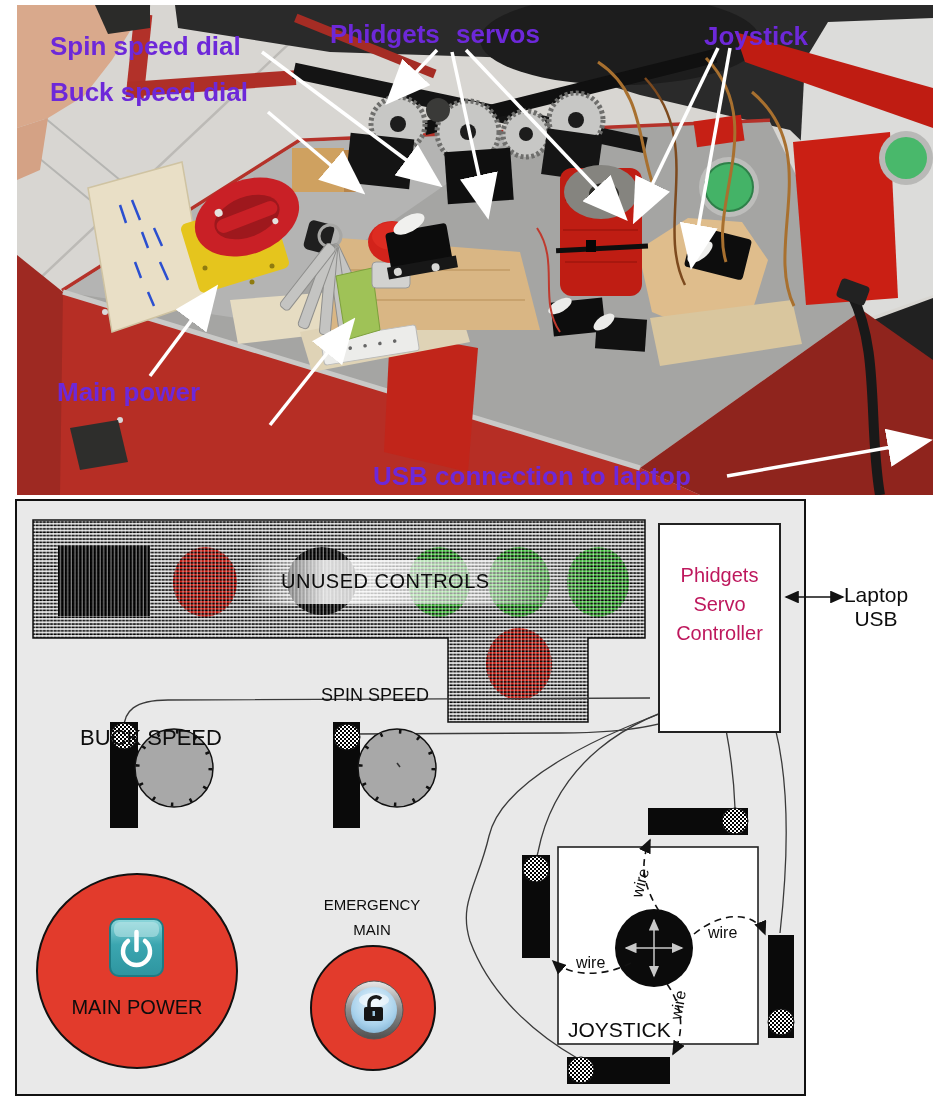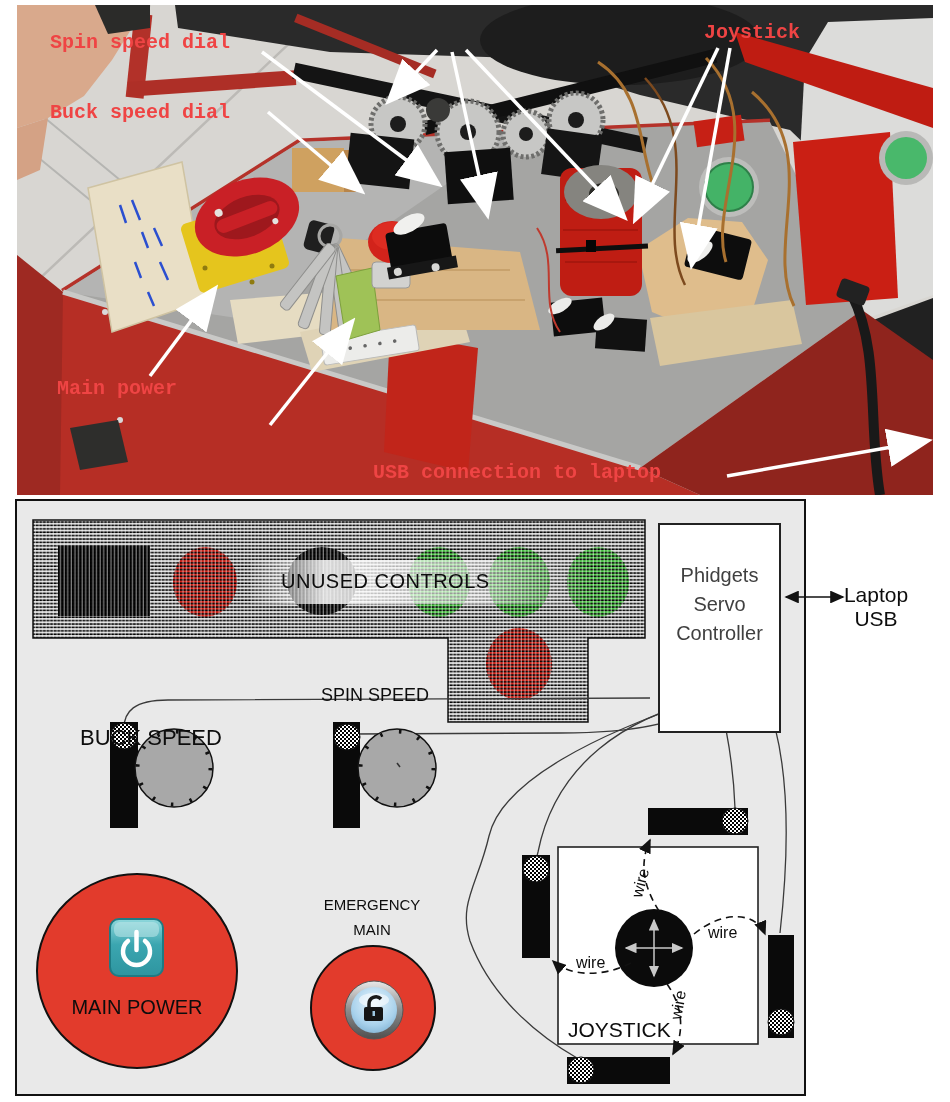--- a/index.html
+++ b/index.html
@@ -1,28 +1,28 @@
 <!DOCTYPE html>
 <html><head>
 <meta charset="utf-8">
 <style>
   html,body{margin:0;padding:0;background:#fff;}
   .stage{position:relative;width:950px;height:1102px;background:#fff;
          font-family:"Liberation Sans",sans-serif;overflow:hidden;}
   .stage svg{position:absolute;left:0;top:0;}
-  .plabel{position:absolute;color:#ef4444;font-size:20px;font-weight:700;
-          white-space:nowrap;z-index:6;font-family:Liberation Mono, monospace;}
+  .plabel{position:absolute;color:#6d28d9;font-size:26px;font-weight:700;
+          white-space:nowrap;z-index:6;}
   .dlabel{position:absolute;color:#0d0d0d;white-space:nowrap;z-index:6;}
   .ctr{text-align:center;}
   .diagram-box{position:absolute;left:15px;top:499px;width:787px;height:593px;
                background:#e9e9e9;border:2px solid #111;z-index:1;}
   .controller-box{position:absolute;left:658px;top:523px;width:119px;height:170px;
                   background:#fff;border:2px solid #222;z-index:5;
                   font-size:20px;line-height:29px;text-align:center;padding-top:36px;
-                  box-sizing:content-box;color:#404040;}
+                  box-sizing:content-box;color:#be185d;}
   .wirelbl{font-size:16px;}
 </style>
 </head>
 <body>
 
 <div class="stage">
 
   <svg width="950" height="1102" viewBox="0 0 950 1102" style="z-index:2;">
     <defs>
       <clipPath id="photoClip">
@@ -203,21 +203,22 @@
         <line x1="718" y1="48" x2="636" y2="218" marker-end="url(#arrW)"></line>
         <line x1="730" y1="48" x2="692" y2="263" marker-end="url(#arrW)"></line>
         <line x1="150" y1="376" x2="214" y2="290" marker-end="url(#arrW)"></line>
         <line x1="270" y1="425" x2="351" y2="323" marker-end="url(#arrW)"></line>
         <line x1="727" y1="476" x2="926" y2="441" marker-end="url(#arrW)"></line>
       </g>
     </g>
   </svg>
 
   <div class="plabel" style="left:50px;top:31px;">Spin speed dial</div>
-  <div class="plabel" style="left:50px;top:101px;">Buck speed dial</div>
+  <div class="plabel" style="left:50px;top:77px;">Buck speed dial</div>
+  <div class="plabel" style="left:330px;top:19px;word-spacing:9px;">Phidgets servos</div>
   <div class="plabel" style="left:704px;top:21px;">Joystick</div>
   <div class="plabel" style="left:57px;top:377px;">Main power</div>
   <div class="plabel" style="left:373px;top:461px;text-align:center;">USB connection to laptop</div>
 
   <div class="diagram-box"></div>
 
   <svg width="950" height="1102" viewBox="0 0 950 1102" style="z-index:3;">
     <defs>
       <pattern id="chk" width="4" height="4" patternUnits="userSpaceOnUse">
         <rect width="2" height="2" fill="#fff"></rect>

